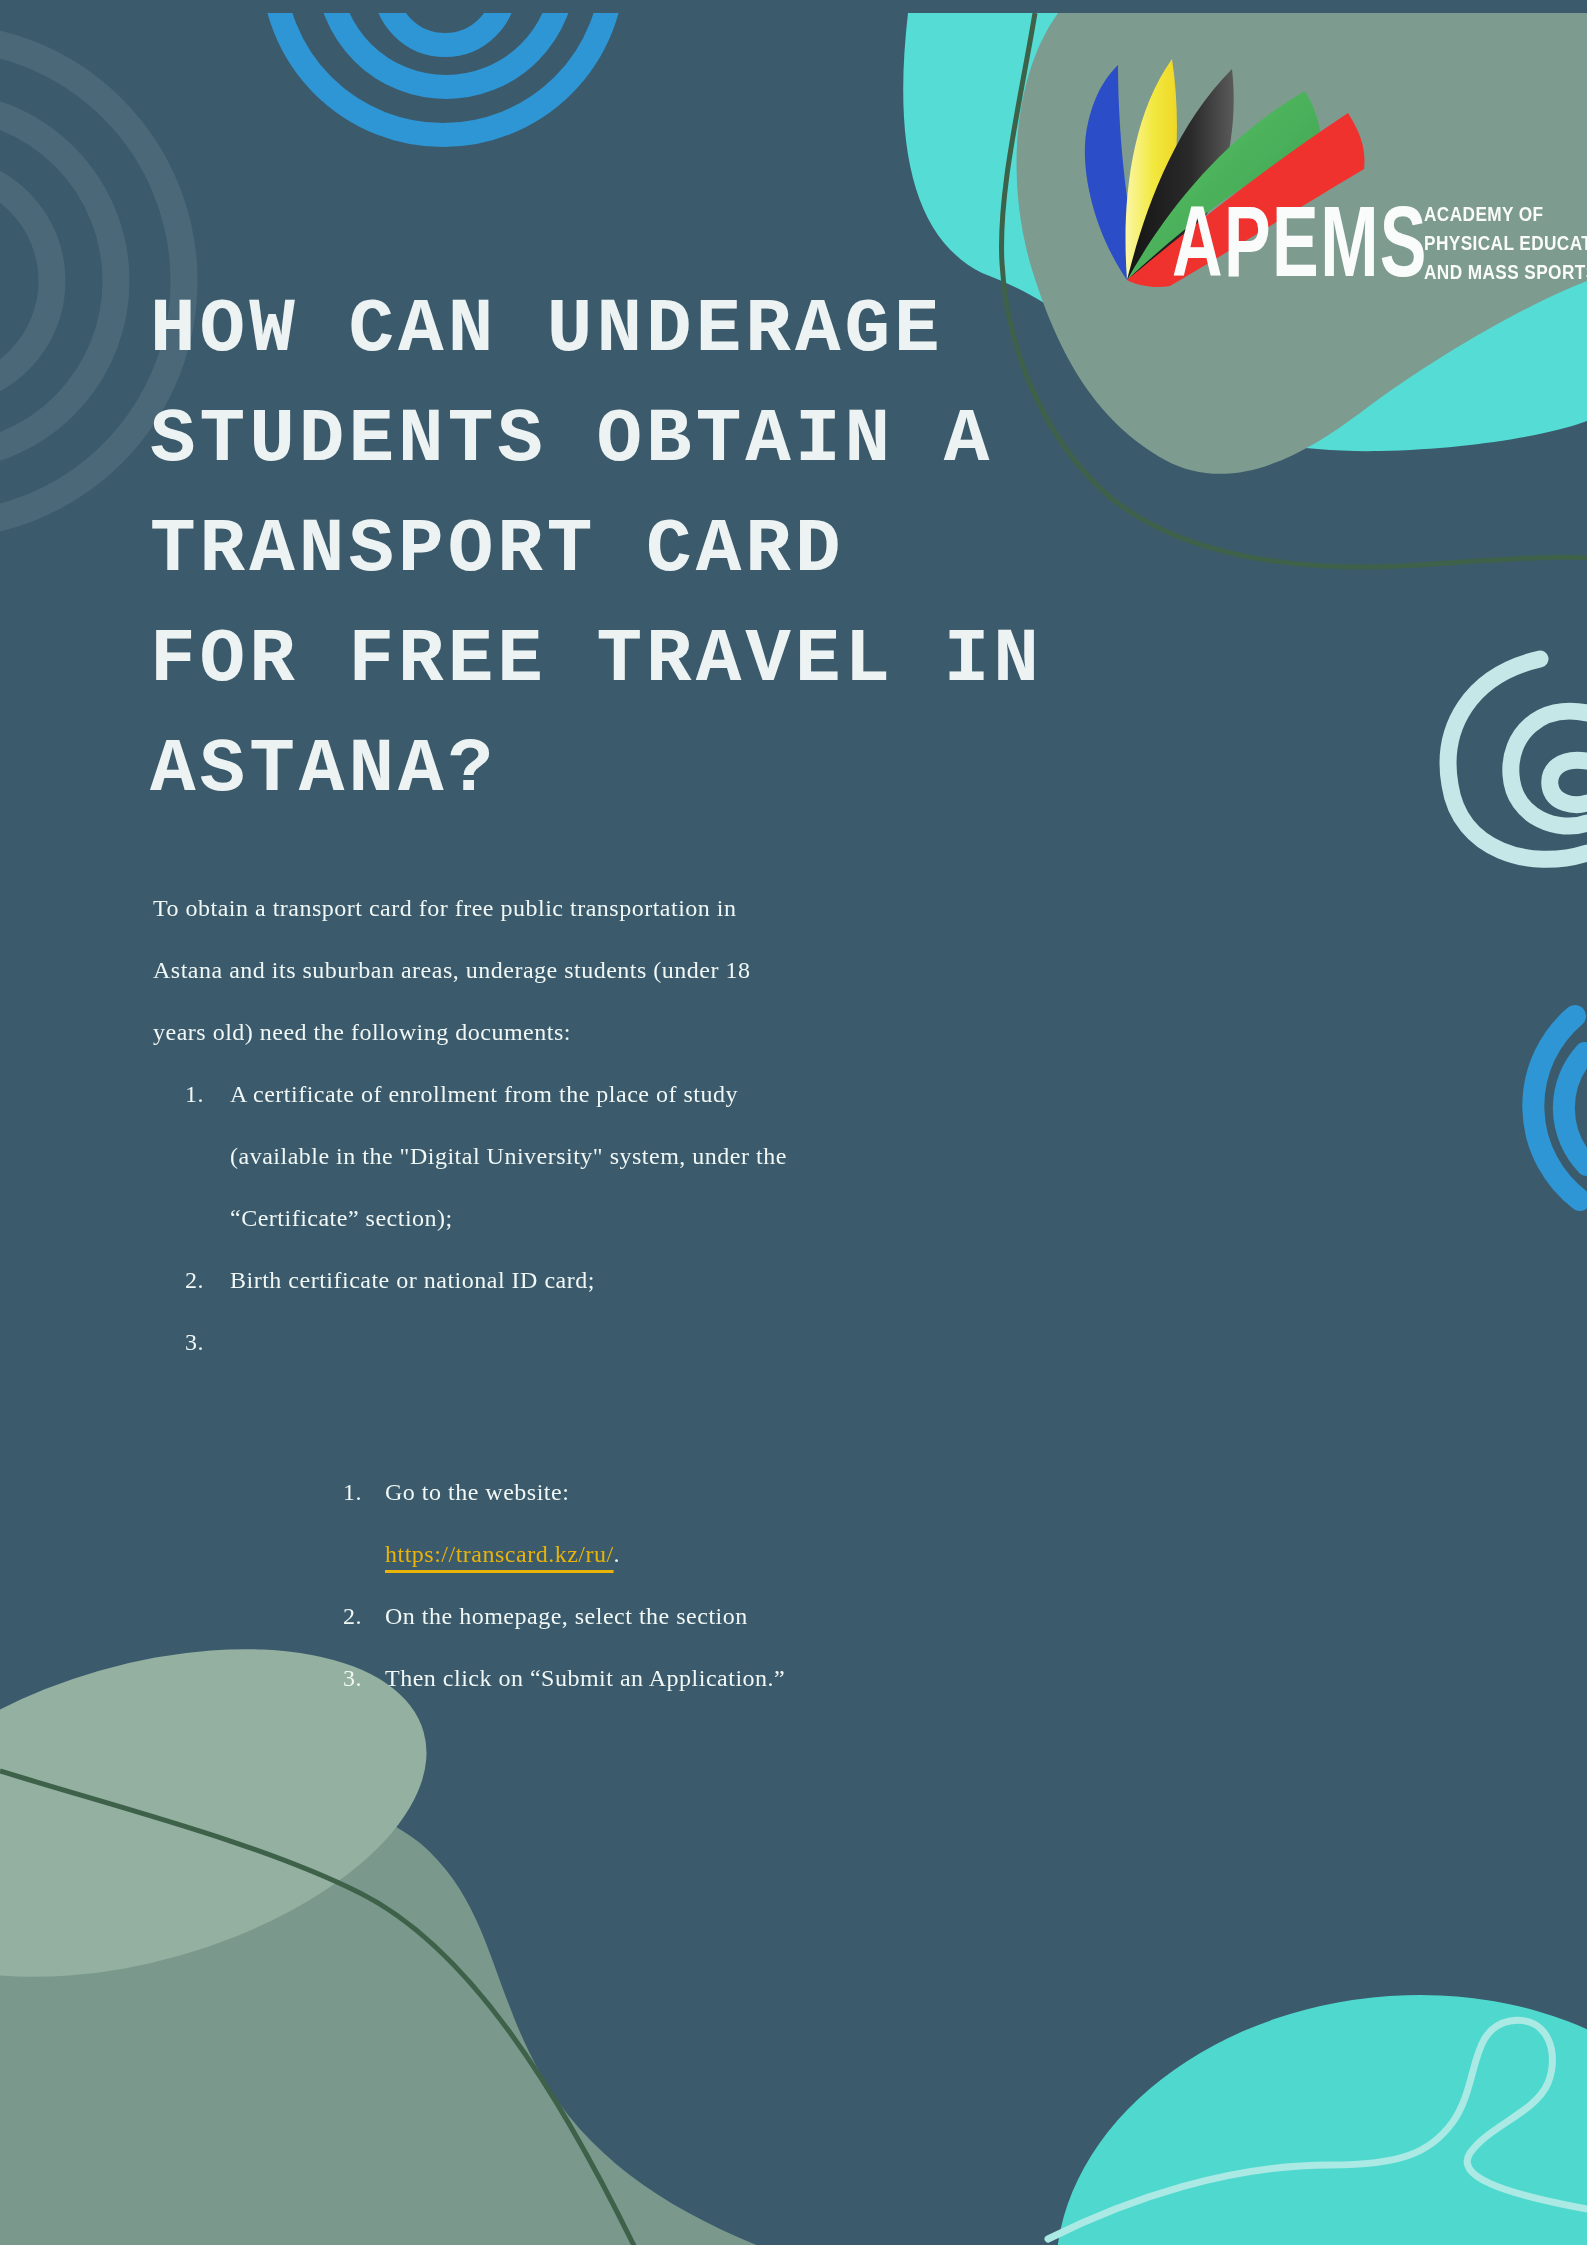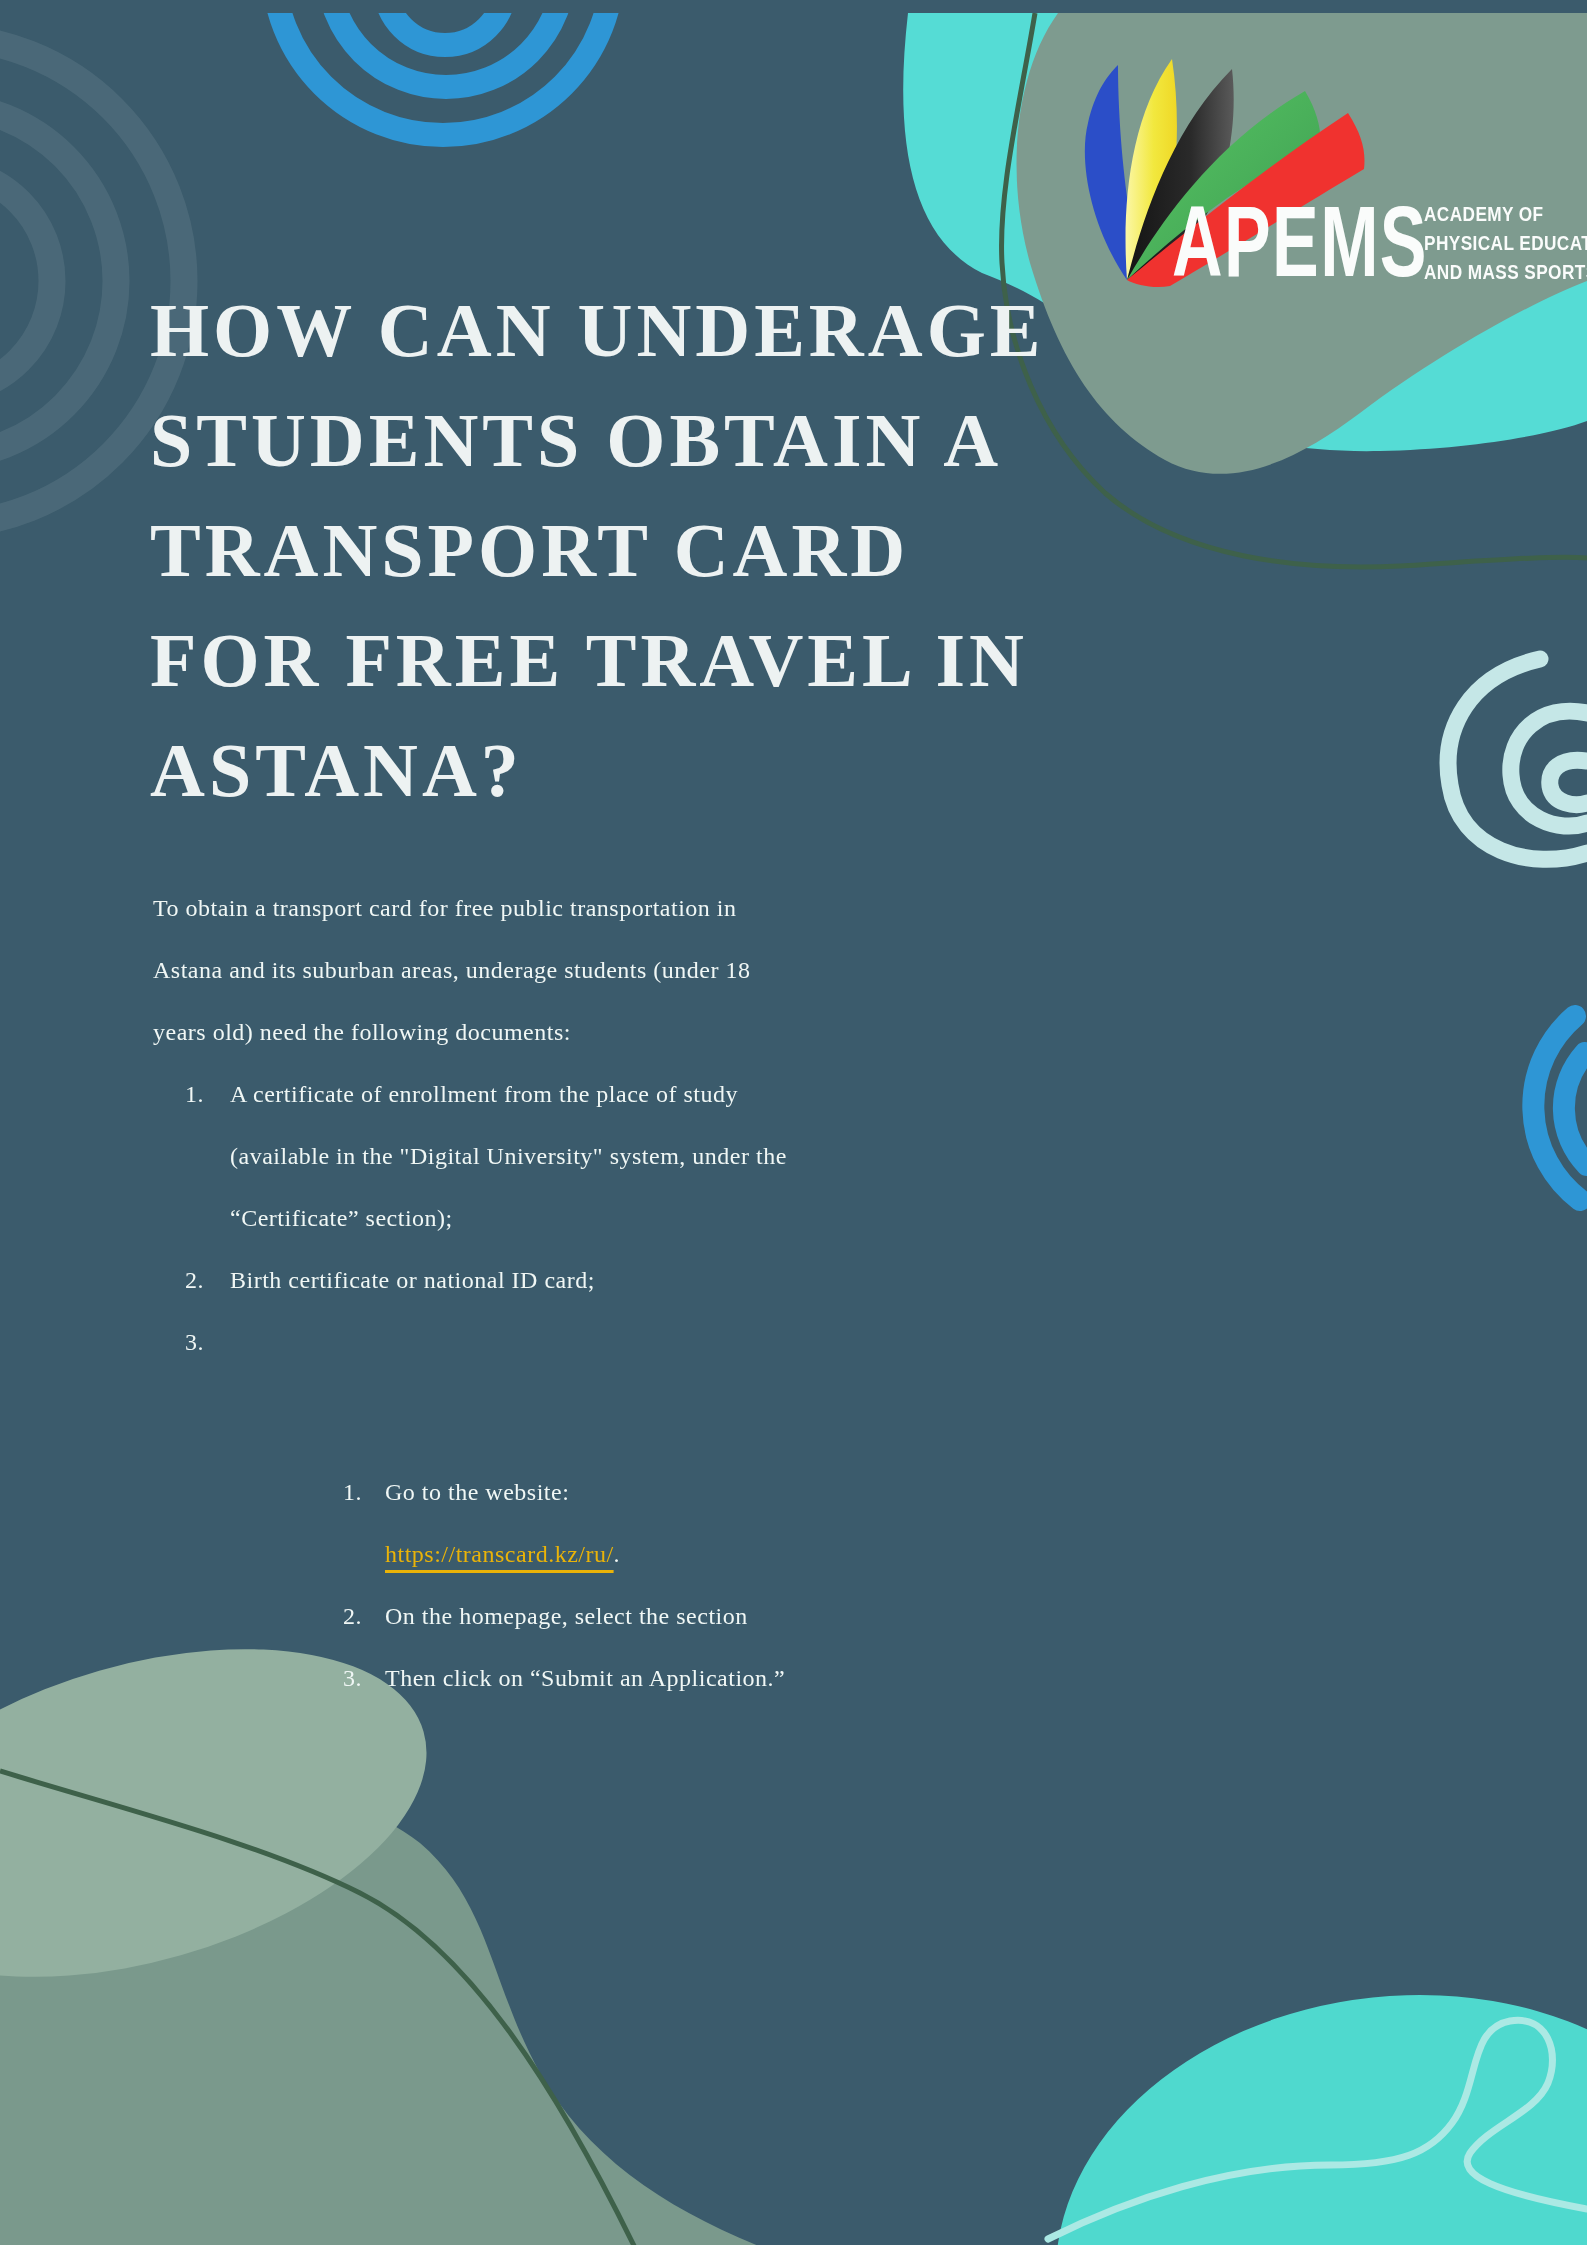--- a/index.html
+++ b/index.html
@@ -8,21 +8,21 @@
     background:#3B5B6C;
     overflow:hidden;
     position:relative;
     font-family:"Liberation Sans",sans-serif;
   }
   .stage{position:absolute;inset:0;width:1587px;height:2245px;overflow:hidden;margin-top:13px;}
   svg.deco{position:absolute;left:0;top:0;z-index:0;}
   
   .heading{
     position:absolute;left:150px;top:262px;z-index:2;
-    font-family:Liberation Serif, serif;
+    font-family:Liberation Mono, monospace;
     font-weight:700;
     font-size:76px;line-height:110px;
     letter-spacing:4px;
     color:#EDF2F2;
     white-space:nowrap;
   }
   
   .bodytext{
     font-family:cursive;
     color:#F0F7F5;

